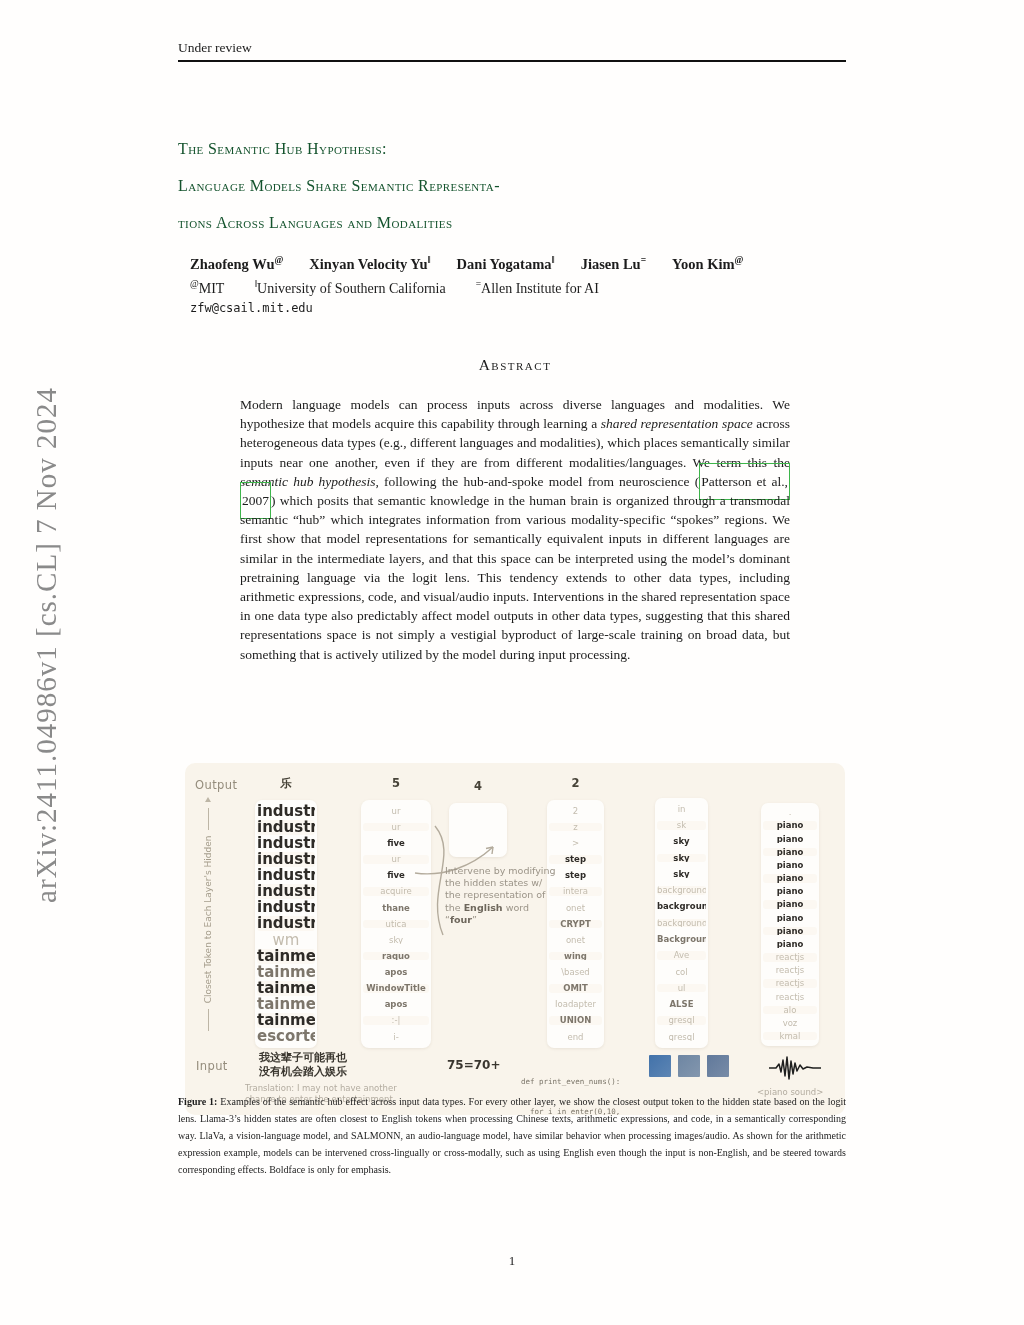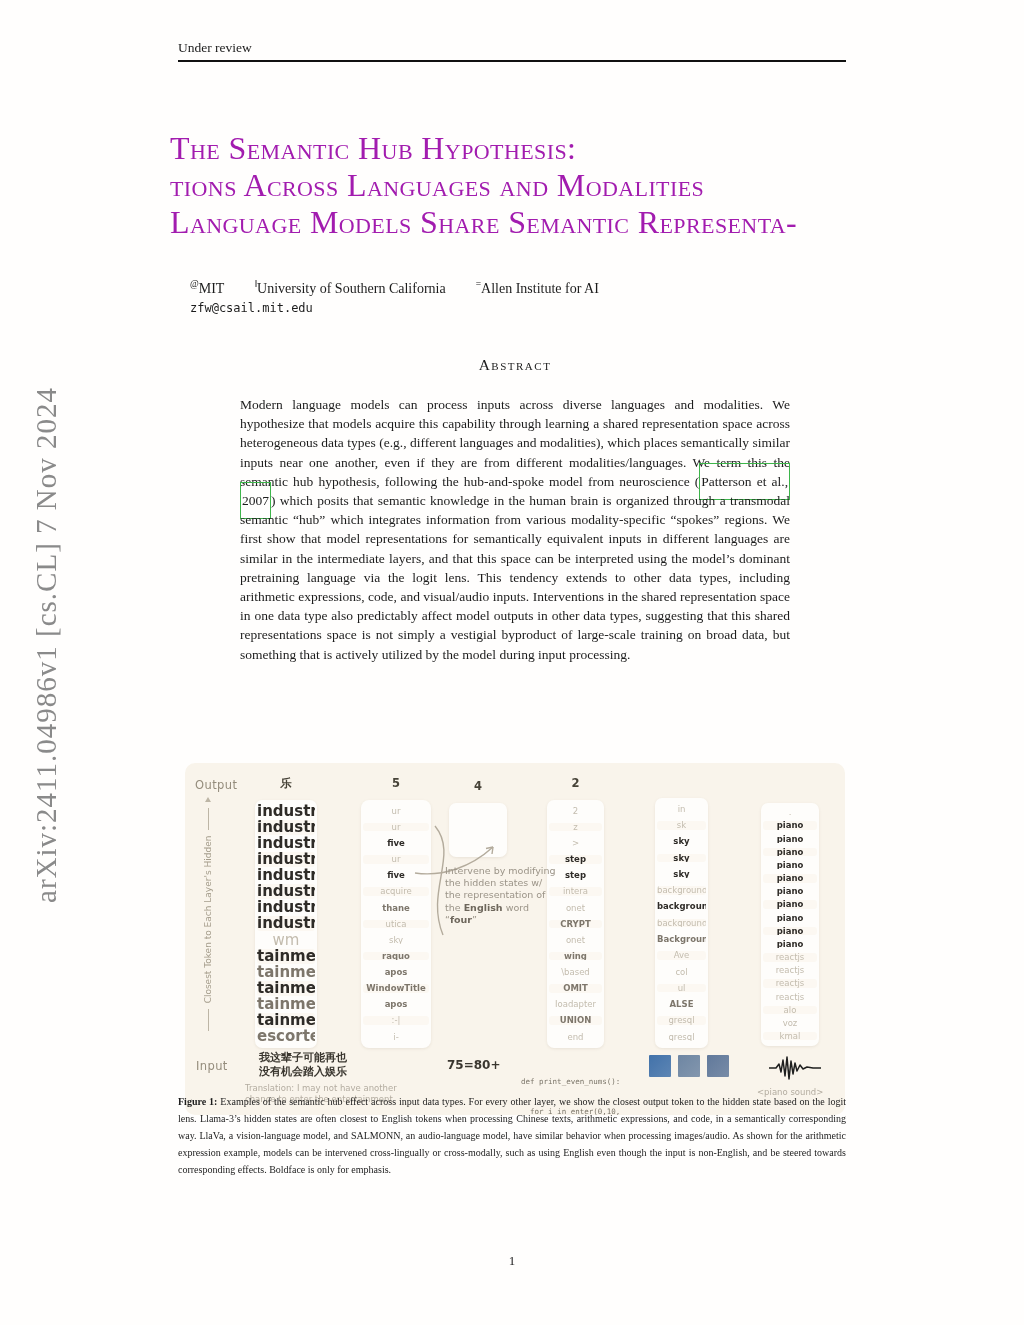--- a/index.html
+++ b/index.html
@@ -8,35 +8,35 @@
 
   
   .review{position:absolute;left:178px;top:40px;font-size:13.5px;}
   .head-rule{position:absolute;left:178px;top:60px;width:668px;height:1.5px;background:#111;}
 
   
   .arxiv{position:absolute;left:46px;top:645px;transform:translate(-50%,-50%) rotate(-90deg);
          white-space:nowrap;font-size:29px;color:#8a8a8a;letter-spacing:1px;}
 
   
-  .title{position:absolute;left:170px;top:130px;font-variant:small-caps;font-size:32px;
-         line-height:37px;letter-spacing:.4px;color:#a21caf;}
+  .title{position:absolute;left:178px;top:130px;font-variant:small-caps;font-size:16px;
+         line-height:37px;letter-spacing:.4px;color:#14532d;}
   .authors{position:absolute;left:190px;top:256px;font-size:14.5px;font-weight:bold;white-space:nowrap;}
   .authors .author{margin-right:26px;}
   .sup{font-size:9.5px;vertical-align:super;line-height:0;}
   .affils{position:absolute;left:190px;top:281px;font-size:14px;white-space:nowrap;}
   .affils .affil{margin-right:30px;}
   .email{position:absolute;left:190px;top:301px;font-family:"DejaVu Sans Mono",monospace;font-size:12px;}
 
   
   .abs-head{position:absolute;left:240px;top:356px;width:550px;text-align:center;
             font-variant:small-caps;font-size:15.5px;letter-spacing:1.5px;}
   .abstract{position:absolute;left:240px;top:395px;width:550px;font-size:13.5px;line-height:19.2px;
             text-align:justify;}
-  .run-i{}
+  .run-i{font-style:italic;}
   .run-link{border:1px solid #3db54a;padding:10px 1px;}
 
   
   .figure{position:absolute;left:185px;top:763px;width:660px;height:352px;background:#f9f4eb;
           border-radius:10px;font-family:"DejaVu Sans",sans-serif;}
   .fig-label{position:absolute;color:#948c7c;font-size:11.5px;letter-spacing:.4px;}
   .axis-rot{position:absolute;left:-97px;top:146px;width:240px;height:16px;transform:rotate(-90deg);
             display:flex;align-items:center;color:#a59d8c;font-size:9px;white-space:nowrap;}
   .axis-line{flex:1;height:1px;background:#bdb5a5;margin:0 6px;position:relative;}
   .axis-arrowhead{width:0;height:0;border-left:5px solid #bdb5a5;border-top:3.5px solid transparent;
@@ -81,24 +81,25 @@
 
 <div class="page">
 
   <div class="review">Under review</div>
   <div class="head-rule"></div>
 
   <div class="arxiv">arXiv:2411.04986v1  [cs.CL]  7 Nov 2024</div>
 
   <div class="title">
     <div>The Semantic Hub Hypothesis:</div>
+    <div>Language Models Share Semantic Representa-</div>
     <div>tions Across Languages and Modalities</div>
-    <div>Language Models Share Semantic Representa-</div>
   </div>
 
+  <div class="authors" id="authors-row"><span class="author">Zhaofeng Wu<span class="sup">@</span></span><span class="author">Xinyan Velocity Yu<span class="sup">‖</span></span><span class="author">Dani Yogatama<span class="sup">‖</span></span><span class="author">Jiasen Lu<span class="sup">=</span></span><span class="author">Yoon Kim<span class="sup">@</span></span></div>
   <div class="affils" id="affils-row"><span class="affil"><span class="sup">@</span>MIT</span><span class="affil"><span class="sup">‖</span>University of Southern California</span><span class="affil"><span class="sup">=</span>Allen Institute for AI</span></div>
   <div class="email">zfw@csail.mit.edu</div>
 
   <div class="abs-head">Abstract</div>
   <div class="abstract"><span class="run-n">Modern language models can process inputs across diverse languages and modalities. We hypothesize that models acquire this capability through learning a </span><span class="run-i">shared representation space</span><span class="run-n"> across heterogeneous data types (e.g., different languages and modalities), which places semantically similar inputs near one another, even if they are from different modalities/languages. We term this the </span><span class="run-i">semantic hub hypothesis</span><span class="run-n">, following the hub-and-spoke model from neuroscience (</span><span class="run-link">Patterson et al.,</span><span class="run-n"> </span><span class="run-link">2007</span><span class="run-n">) which posits that semantic knowledge in the human brain is organized through a transmodal semantic “hub” which integrates information from various modality-specific “spokes” regions. We first show that model representations for semantically equivalent inputs in different languages are similar in the intermediate layers, and that this space can be interpreted using the model’s dominant pretraining language via the logit lens. This tendency extends to other data types, including arithmetic expressions, code, and visual/audio inputs. Interventions in the shared representation space in one data type also predictably affect model outputs in other data types, suggesting that this shared representations space is not simply a vestigial byproduct of large-scale training on broad data, but something that is actively utilized by the model during input processing.</span></div>
 
   <div class="figure">
     <div class="fig-label" style="left:10px;top:15px;">Output</div>
     <div class="fig-label" style="left:11px;top:296px;">Input</div>
 
@@ -225,21 +226,21 @@
       <path d="M10,3 C 34,32 0,68 18,112" fill="none" stroke="#b3ab9c" stroke-width="1.4"></path>
     </svg>
 
     <div class="fig-ann" style="left:252px;top:102px;width:112px;"><span class="run-n">Intervene by modifying the hidden states w/ the representation of the </span><span class="run-b">English</span><span class="run-n"> word “</span><span class="run-b">four</span><span class="run-n">”</span></div>
 
     <div class="chinese-input">
       <div>我这辈子可能再也</div>
       <div>没有机会踏入娱乐</div>
     </div>
     <div class="translation">Translation: I may not have another chance to enter the entertainment</div>
-    <div class="arith-input">75=80+</div>
+    <div class="arith-input">75=70+</div>
     <div class="code-input">
       <div>def print_even_nums():</div>
       <div>  for i in enter(0,10,</div>
     </div>
     <div class="patches" id="patches">
         <div class="patch" style="background: linear-gradient(135deg, rgb(66, 114, 170), rgba(66, 114, 170, 0.85));"></div>
         <div class="patch" style="background: linear-gradient(135deg, rgb(110, 134, 163), rgba(110, 134, 163, 0.85));"></div>
         <div class="patch" style="background: linear-gradient(135deg, rgb(97, 121, 155), rgba(97, 121, 155, 0.85));"></div>
       </div>
     <svg class="waveform" width="52" height="26" viewBox="0 0 52 26">

